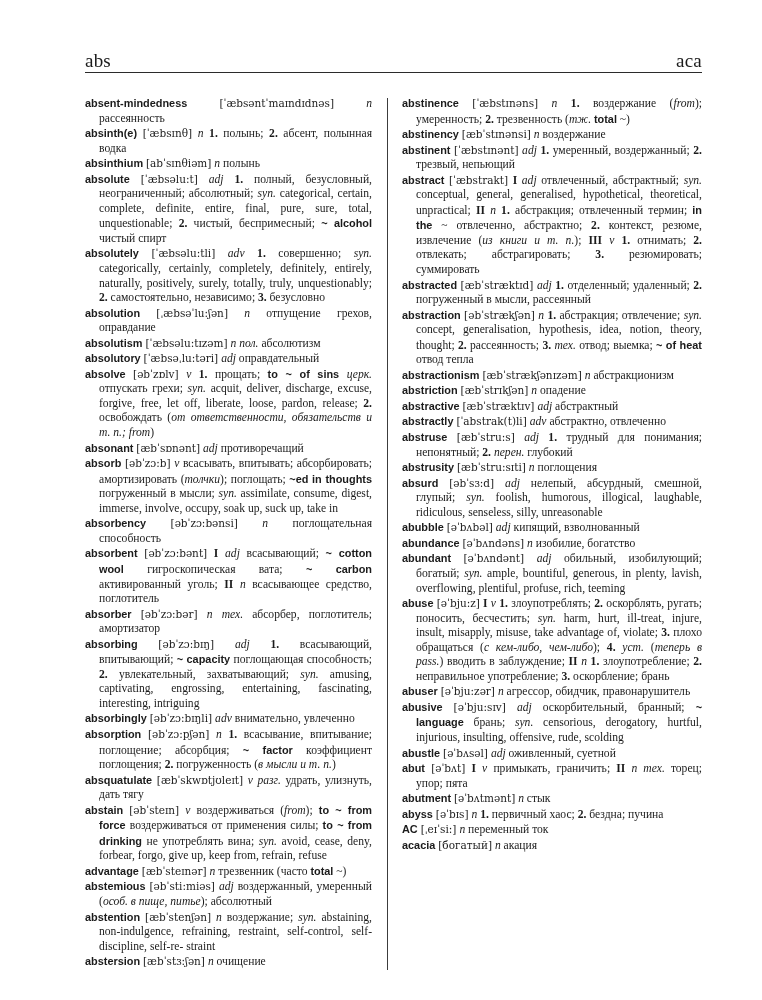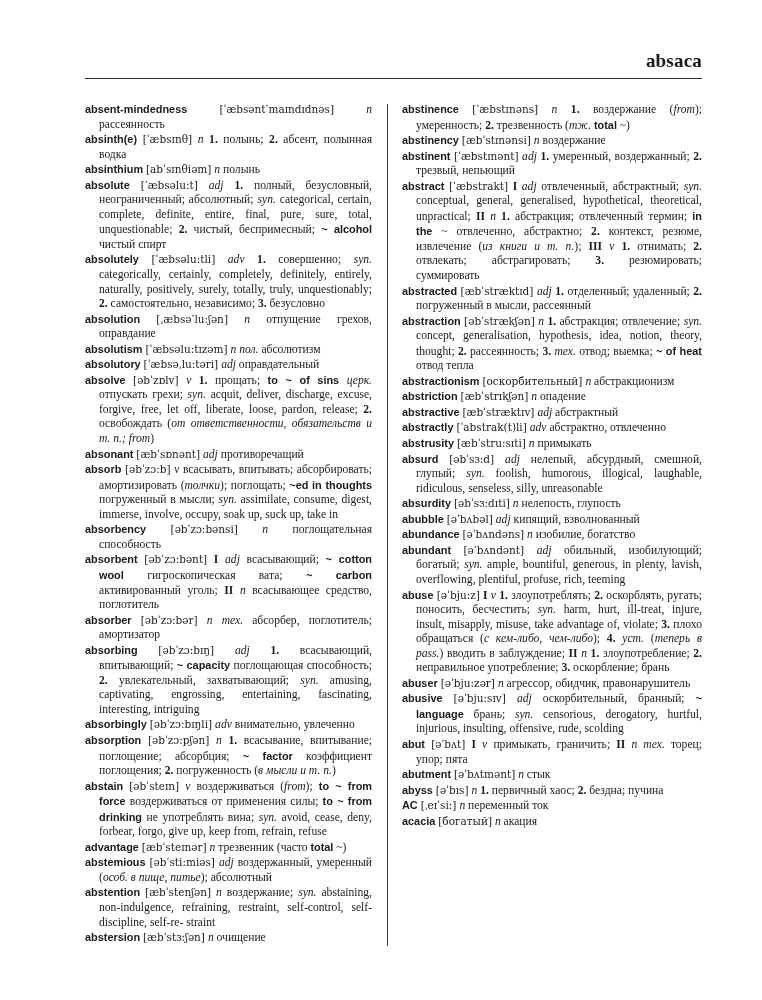--- a/index.html
+++ b/index.html
@@ -2,23 +2,23 @@
 <html><head>
 <meta charset="utf-8">
 <style>
   html,body { margin:0; padding:0; }
   body {
     width:762px; height:1000px; background:#ffffff; color:#1b1b1b;
     font-family:"Liberation Serif", serif; overflow:hidden;
   }
   .page { padding:50px 60px 0 85px; }
   .guides {
-    display:flex; justify-content:flex-end; align-items:baseline;
-    font-weight:bold; font-size:19px; letter-spacing:0.2px;
-    padding-bottom:6px; border-bottom:1.6px solid #2b2b2b;
+    display:flex; justify-content:space-between; align-items:baseline;
+    font-weight:normal; font-size:19px; letter-spacing:0.2px;
+    border-bottom:1.6px solid #2b2b2b;
   }
   .cols { display:flex; margin-top:23px; }
   .col { font-size:11.6px; line-height:14.55px; text-align:justify; }
   .col-left  { width:287px; }
   .col-right { width:300px; }
   .divider { width:1px; background:#3c3c3c; margin:2px 14px 0 15px; }
   p.entry { margin:0; padding-left:14px; text-indent:-14px; }
   .s-h, .s-b {
     font-family:"Liberation Sans", sans-serif; font-weight:bold; font-size:10.9px;
   }
@@ -46,47 +46,49 @@
         <p class="entry"><span class="s-h">absolutory</span><span> </span><span class="s-p">[ˈæbsəˌlu:təri]</span><span> </span><span class="s-i">adj</span><span> оправдательный</span></p>
         <p class="entry"><span class="s-h">absolve</span><span> </span><span class="s-p">[əbˈzɒlv]</span><span> </span><span class="s-i">v</span><span> </span><span class="s-n">1.</span><span> прощать; </span><span class="s-b">to ~ of sins</span><span> </span><span class="s-i">церк.</span><span> отпускать грехи; </span><span class="s-i">syn.</span><span> acquit, deliver, discharge, excuse, forgive, free, let off, liberate, loose, pardon, release; </span><span class="s-n">2.</span><span> освобождать (</span><span class="s-i">от ответственности, обязательств и т. п.; from</span><span>)</span></p>
         <p class="entry"><span class="s-h">absonant</span><span> </span><span class="s-p">[æbˈsɒnənt]</span><span> </span><span class="s-i">adj</span><span> противоречащий</span></p>
         <p class="entry"><span class="s-h">absorb</span><span> </span><span class="s-p">[əbˈzɔ:b]</span><span> </span><span class="s-i">v</span><span> всасывать, впитывать; абсорбировать; амортизировать (</span><span class="s-i">толчки</span><span>); поглощать; </span><span class="s-b">~ed in thoughts</span><span> погруженный в мысли; </span><span class="s-i">syn.</span><span> assimilate, consume, digest, immerse, involve, occupy, soak up, suck up, take in</span></p>
         <p class="entry"><span class="s-h">absorbency</span><span> </span><span class="s-p">[əbˈzɔ:bənsi]</span><span> </span><span class="s-i">n</span><span> поглощательная способность</span></p>
         <p class="entry"><span class="s-h">absorbent</span><span> </span><span class="s-p">[əbˈzɔ:bənt]</span><span> </span><span class="s-n">I</span><span> </span><span class="s-i">adj</span><span> всасывающий; </span><span class="s-b">~ cotton wool</span><span> гигроскопическая вата; </span><span class="s-b">~ carbon</span><span> активированный уголь; </span><span class="s-n">II</span><span> </span><span class="s-i">n</span><span> всасывающее средство, поглотитель</span></p>
         <p class="entry"><span class="s-h">absorber</span><span> </span><span class="s-p">[əbˈzɔ:bər]</span><span> </span><span class="s-i">n тех.</span><span> абсорбер, поглотитель; амортизатор</span></p>
         <p class="entry"><span class="s-h">absorbing</span><span> </span><span class="s-p">[əbˈzɔ:bɪŋ]</span><span> </span><span class="s-i">adj</span><span> </span><span class="s-n">1.</span><span> всасывающий, впитывающий; </span><span class="s-b">~ capacity</span><span> поглощающая способность; </span><span class="s-n">2.</span><span> увлекательный, захватывающий; </span><span class="s-i">syn.</span><span> amusing, captivating, engrossing, entertaining, fascinating, interesting, intriguing</span></p>
         <p class="entry"><span class="s-h">absorbingly</span><span> </span><span class="s-p">[əbˈzɔ:bɪŋli]</span><span> </span><span class="s-i">adv</span><span> внимательно, увлеченно</span></p>
         <p class="entry"><span class="s-h">absorption</span><span> </span><span class="s-p">[əbˈzɔ:pʃən]</span><span> </span><span class="s-i">n</span><span> </span><span class="s-n">1.</span><span> всасывание, впитывание; поглощение; абсорбция; </span><span class="s-b">~ factor</span><span> коэффициент поглощения; </span><span class="s-n">2.</span><span> погруженность (</span><span class="s-i">в мысли и т. п.</span><span>)</span></p>
+        <p class="entry"><span class="s-h">absquatulate</span><span> </span><span class="s-p">[æbˈskwɒtjʊleɪt]</span><span> </span><span class="s-i">v разг.</span><span> удрать, улизнуть, дать тягу</span></p>
         <p class="entry"><span class="s-h">abstain</span><span> </span><span class="s-p">[əbˈsteɪn]</span><span> </span><span class="s-i">v</span><span> воздерживаться (</span><span class="s-i">from</span><span>); </span><span class="s-b">to ~ from force</span><span> воздерживаться от применения силы; </span><span class="s-b">to ~ from drinking</span><span> не употреблять вина; </span><span class="s-i">syn.</span><span> avoid, cease, deny, forbear, forgo, give up, keep from, refrain, refuse</span></p>
         <p class="entry"><span class="s-h">advantage</span><span> </span><span class="s-p">[æbˈsteɪnər]</span><span> </span><span class="s-i">n</span><span> трезвенник (часто </span><span class="s-b">total</span><span> ~)</span></p>
         <p class="entry"><span class="s-h">abstemious</span><span> </span><span class="s-p">[əbˈsti:miəs]</span><span> </span><span class="s-i">adj</span><span> воздержанный, умеренный (</span><span class="s-i">особ. в пище, питье</span><span>); абсолютный</span></p>
         <p class="entry"><span class="s-h">abstention</span><span> </span><span class="s-p">[æbˈstenʃən]</span><span> </span><span class="s-i">n</span><span> воздержание; </span><span class="s-i">syn.</span><span> abstaining, non-indulgence, refraining, restraint, self-control, self-discipline, self-re- straint</span></p>
         <p class="entry"><span class="s-h">abstersion</span><span> </span><span class="s-p">[æbˈstɜ:ʃən]</span><span> </span><span class="s-i">n</span><span> очищение</span></p>
       </div>
     <div class="divider"></div>
     <div class="col col-right">
         <p class="entry"><span class="s-h">abstinence</span><span> </span><span class="s-p">[ˈæbstɪnəns]</span><span> </span><span class="s-i">n</span><span> </span><span class="s-n">1.</span><span> воздержание (</span><span class="s-i">from</span><span>); умеренность; </span><span class="s-n">2.</span><span> трезвенность (</span><span class="s-i">тж.</span><span> </span><span class="s-b">total</span><span> ~)</span></p>
         <p class="entry"><span class="s-h">abstinency</span><span> </span><span class="s-p">[æbˈstɪnənsi]</span><span> </span><span class="s-i">n</span><span> воздержание</span></p>
         <p class="entry"><span class="s-h">abstinent</span><span> </span><span class="s-p">[ˈæbstɪnənt]</span><span> </span><span class="s-i">adj</span><span> </span><span class="s-n">1.</span><span> умеренный, воздержанный; </span><span class="s-n">2.</span><span> трезвый, непьющий</span></p>
         <p class="entry"><span class="s-h">abstract</span><span> </span><span class="s-p">[ˈæbstrakt]</span><span> </span><span class="s-n">I</span><span> </span><span class="s-i">adj</span><span> отвлеченный, абстрактный; </span><span class="s-i">syn.</span><span> conceptual, general, generalised, hypothetical, theoretical, unpractical; </span><span class="s-n">II</span><span> </span><span class="s-i">n</span><span> </span><span class="s-n">1.</span><span> абстракция; отвлеченный термин; </span><span class="s-b">in the</span><span> ~ отвлеченно, абстрактно; </span><span class="s-n">2.</span><span> контекст, резюме, извлечение (</span><span class="s-i">из книги и т. п.</span><span>); </span><span class="s-n">III</span><span> </span><span class="s-i">v</span><span> </span><span class="s-n">1.</span><span> отнимать; </span><span class="s-n">2.</span><span> отвлекать; абстрагировать; </span><span class="s-n">3.</span><span> резюмировать; суммировать</span></p>
         <p class="entry"><span class="s-h">abstracted</span><span> </span><span class="s-p">[æbˈstræktɪd]</span><span> </span><span class="s-i">adj</span><span> </span><span class="s-n">1.</span><span> отделенный; удаленный; </span><span class="s-n">2.</span><span> погруженный в мысли, рассеянный</span></p>
         <p class="entry"><span class="s-h">abstraction</span><span> </span><span class="s-p">[əbˈstrækʃən]</span><span> </span><span class="s-i">n</span><span> </span><span class="s-n">1.</span><span> абстракция; отвлечение; </span><span class="s-i">syn.</span><span> concept, generalisation, hypothesis, idea, notion, theory, thought; </span><span class="s-n">2.</span><span> рассеянность; </span><span class="s-n">3.</span><span> </span><span class="s-i">тех.</span><span> отвод; выемка; </span><span class="s-b">~ of heat</span><span> отвод тепла</span></p>
-        <p class="entry"><span class="s-h">abstractionism</span><span> </span><span class="s-p">[оскорбительный]</span><span> </span><span class="s-i">n</span><span> абстракционизм</span></p>
+        <p class="entry"><span class="s-h">abstractionism</span><span> </span><span class="s-p">[æbˈstrækʃənɪzəm]</span><span> </span><span class="s-i">n</span><span> абстракционизм</span></p>
         <p class="entry"><span class="s-h">abstriction</span><span> </span><span class="s-p">[æbˈstrɪkʃən]</span><span> </span><span class="s-i">n</span><span> опадение</span></p>
         <p class="entry"><span class="s-h">abstractive</span><span> </span><span class="s-p">[æbˈstræktɪv]</span><span> </span><span class="s-i">adj</span><span> абстрактный</span></p>
         <p class="entry"><span class="s-h">abstractly</span><span> </span><span class="s-p">[ˈabstrak(t)li]</span><span> </span><span class="s-i">adv</span><span> абстрактно, отвлеченно</span></p>
-        <p class="entry"><span class="s-h">abstrusity</span><span> </span><span class="s-p">[æbˈstru:sɪti]</span><span> </span><span class="s-i">n</span><span> примыкать</span></p>
+        <p class="entry"><span class="s-h">abstruse</span><span> </span><span class="s-p">[æbˈstru:s]</span><span> </span><span class="s-i">adj</span><span> </span><span class="s-n">1.</span><span> трудный для понимания; непонятный; </span><span class="s-n">2.</span><span> </span><span class="s-i">перен.</span><span> глубокий</span></p>
+        <p class="entry"><span class="s-h">abstrusity</span><span> </span><span class="s-p">[æbˈstru:sɪti]</span><span> </span><span class="s-i">n</span><span> поглощения</span></p>
         <p class="entry"><span class="s-h">absurd</span><span> </span><span class="s-p">[əbˈsɜ:d]</span><span> </span><span class="s-i">adj</span><span> нелепый, абсурдный, смешной, глупый; </span><span class="s-i">syn.</span><span> foolish, humorous, illogical, laughable, ridiculous, senseless, silly, unreasonable</span></p>
-        <p class="entry"><span class="s-h">absurdity</span><span> </span><span class="s-p">[əbˈsɜ:dɪti]</span><span> </span><span class="s-i">n</span><span> нелепость, глупость</span></p>
         <p class="entry"><span class="s-h">abubble</span><span> </span><span class="s-p">[əˈbʌbəl]</span><span> </span><span class="s-i">adj</span><span> кипящий, взволнованный</span></p>
         <p class="entry"><span class="s-h">abundance</span><span> </span><span class="s-p">[əˈbʌndəns]</span><span> </span><span class="s-i">n</span><span> изобилие, богатство</span></p>
         <p class="entry"><span class="s-h">abundant</span><span> </span><span class="s-p">[əˈbʌndənt]</span><span> </span><span class="s-i">adj</span><span> обильный, изобилующий; богатый; </span><span class="s-i">syn.</span><span> ample, bountiful, generous, in plenty, lavish, overflowing, plentiful, profuse, rich, teeming</span></p>
         <p class="entry"><span class="s-h">abuse</span><span> </span><span class="s-p">[əˈbju:z]</span><span> </span><span class="s-n">I</span><span> </span><span class="s-i">v</span><span> </span><span class="s-n">1.</span><span> злоупотреблять; </span><span class="s-n">2.</span><span> оскорблять, ругать; поносить, бесчестить; </span><span class="s-i">syn.</span><span> harm, hurt, ill-treat, injure, insult, misapply, misuse, take advantage of, violate; </span><span class="s-n">3.</span><span> плохо обращаться (</span><span class="s-i">с кем-либо, чем-либо</span><span>); </span><span class="s-n">4.</span><span> </span><span class="s-i">уст.</span><span> (</span><span class="s-i">теперь в pass.</span><span>) вводить в заблуждение; </span><span class="s-n">II</span><span> </span><span class="s-i">n</span><span> </span><span class="s-n">1.</span><span> злоупотребление; </span><span class="s-n">2.</span><span> неправильное употребление; </span><span class="s-n">3.</span><span> оскорбление; брань</span></p>
         <p class="entry"><span class="s-h">abuser</span><span> </span><span class="s-p">[əˈbju:zər]</span><span> </span><span class="s-i">n</span><span> агрессор, обидчик, правонарушитель</span></p>
         <p class="entry"><span class="s-h">abusive</span><span> </span><span class="s-p">[əˈbju:sɪv]</span><span> </span><span class="s-i">adj</span><span> оскорбительный, бранный; </span><span class="s-b">~ language</span><span> брань; </span><span class="s-i">syn.</span><span> censorious, derogatory, hurtful, injurious, insulting, offensive, rude, scolding</span></p>
+        <p class="entry"><span class="s-h">abustle</span><span> </span><span class="s-p">[əˈbʌsəl]</span><span> </span><span class="s-i">adj</span><span> оживленный, суетной</span></p>
         <p class="entry"><span class="s-h">abut</span><span> </span><span class="s-p">[əˈbʌt]</span><span> </span><span class="s-n">I</span><span> </span><span class="s-i">v</span><span> примыкать, граничить; </span><span class="s-n">II</span><span> </span><span class="s-i">n тех.</span><span> торец; упор; пята</span></p>
         <p class="entry"><span class="s-h">abutment</span><span> </span><span class="s-p">[əˈbʌtmənt]</span><span> </span><span class="s-i">n</span><span> стык</span></p>
         <p class="entry"><span class="s-h">abyss</span><span> </span><span class="s-p">[əˈbɪs]</span><span> </span><span class="s-i">n</span><span> </span><span class="s-n">1.</span><span> первичный хаос; </span><span class="s-n">2.</span><span> бездна; пучина</span></p>
         <p class="entry"><span class="s-h">AC</span><span> </span><span class="s-p">[ˌeɪˈsi:]</span><span> </span><span class="s-i">n</span><span> переменный ток</span></p>
         <p class="entry"><span class="s-h">acacia</span><span> </span><span class="s-p">[богатый]</span><span> </span><span class="s-i">n</span><span> акация</span></p>
       </div>
   </div>
 
 </div>
 

